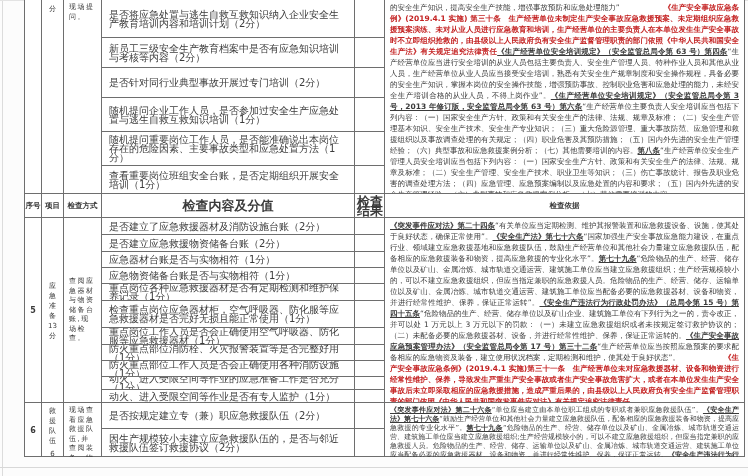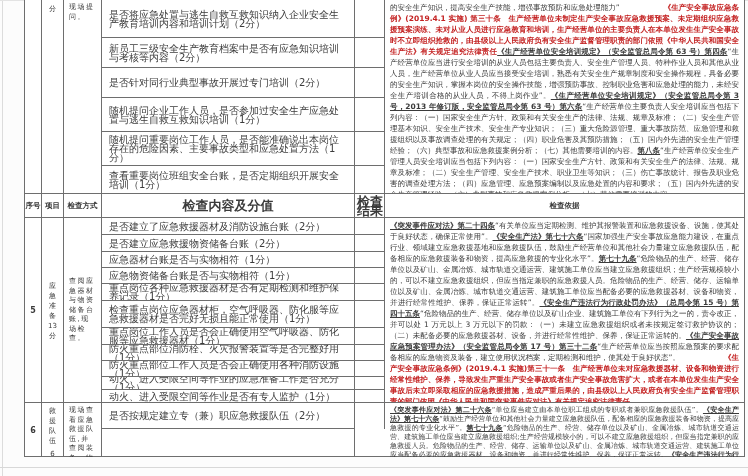--- a/index.html
+++ b/index.html
@@ -145,19 +145,20 @@
     <div class="sec sec-c" style="height:55px">
       <div class="cell c-seq">6</div>
       <div class="cell c-item">
         <div class="item-name">救援队伍</div>
         <div class="item-score" style="margin-top:3px">6</div>
       </div>
       <div class="cell c-method">现场查看应急救援队伍,并查阅装备、物资台</div>
       <div class="cr-grid" style="grid-template-rows:26px 28px">
         <div class="chk">是否按规定建立专（兼）职应急救援队伍（2分）</div>
           <div class="res"></div>
+        <div class="chk">因生产规模较小未建立应急救援队伍的，是否与邻近救援队伍签订救援协议（2分）</div>
           <div class="res"></div>
       </div>
       <div class="cell c-basis"><span class="b">《突发事件应对法》第二十六条</span><span>“单位应当建立由本单位职工组成的专职或者兼职应急救援队伍”。</span><span class="b">《安全生产法》第七十六条</span><span>“鼓励生产经营单位和其他社会力量建立应急救援队伍，配备相应的应急救援装备和物资，提高应急救援的专业化水平”。</span><span class="b">第七十九条</span><span>“危险物品的生产、经营、储存单位以及矿山、金属冶炼、城市轨道交通运营、建筑施工单位应当建立应急救援组织;生产经营规模较小的，可以不建立应急救援组织，但应当指定兼职的应急救援人员。危险物品的生产、经营、储存、运输单位以及矿山、金属冶炼、城市轨道交通运营、建筑施工单位应当配备必要的应急救援器材、设备和物资，并进行经常性维护、保养，保证正常运转。</span><span class="b">《安全生产违法行为行政处罚办法》（总局</span></div>
     </div>
 
   </div>
 </div>
 
 </body></html>

